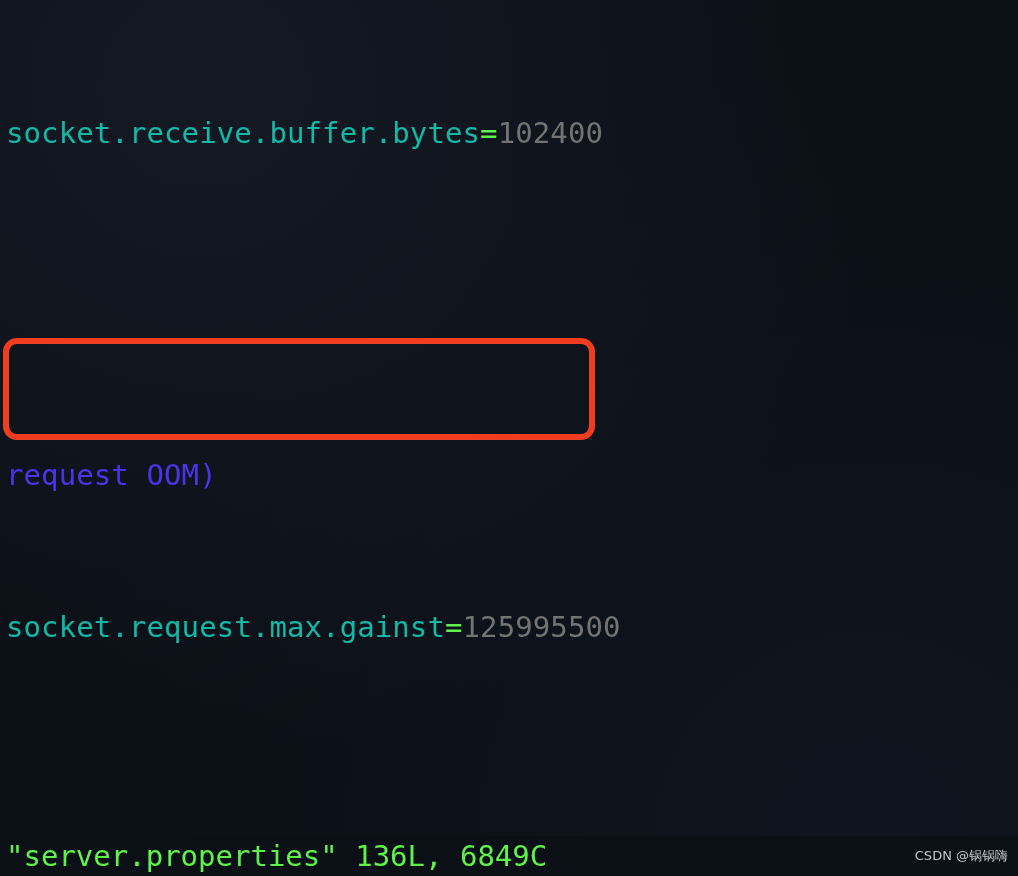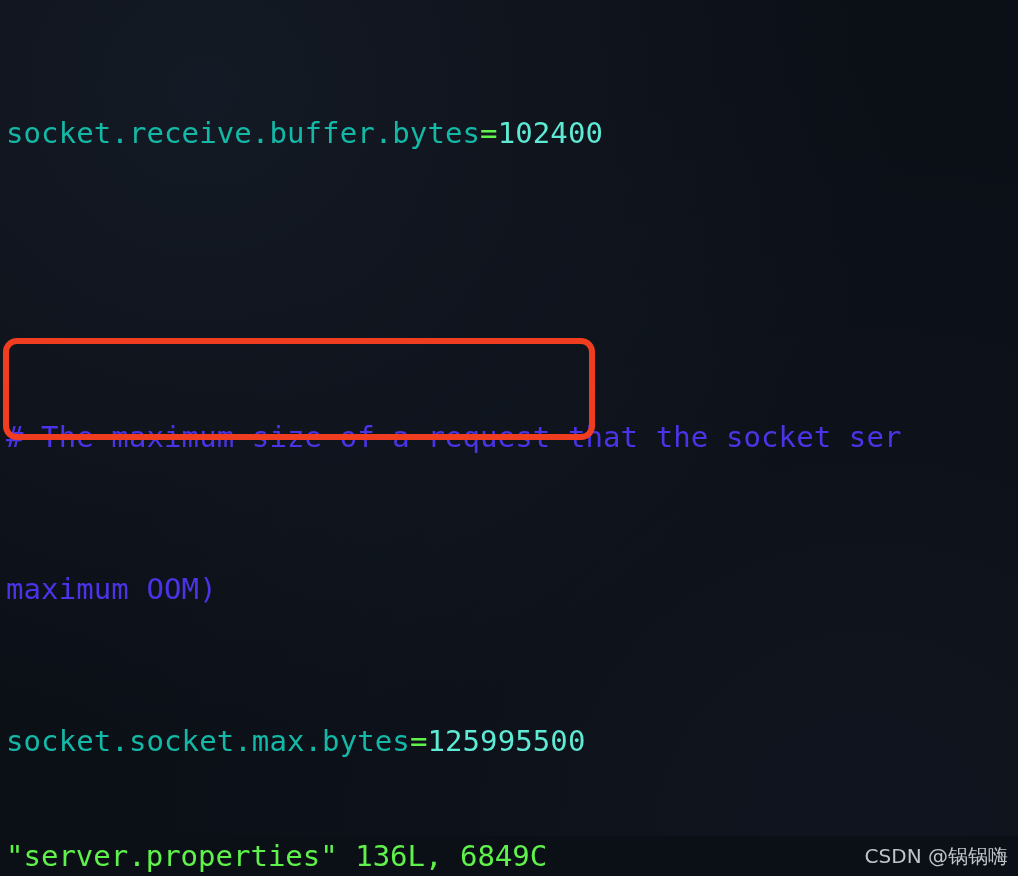--- a/index.html
+++ b/index.html
@@ -47,21 +47,21 @@
   }
 
   .line {
     height: 38px;
     white-space: pre;
   }
 
   .cmt  { color: #4b34e8; }
   .key  { color: #14b8a6; }
   .eq   { color: #5ef24a; }
-  .num  { color: #5eead4; }
+  .num  { color: #737373; }
 
   
   #annotation-box {
     position: absolute;
     left: 3px;
     top: 338px;
     width: 592px;
     height: 102px;
     border: 6px solid #f03d20;
     border-radius: 14px;
@@ -87,42 +87,41 @@
     background: #0b0f16;
   }
 
   #watermark {
     position: absolute;
     right: 10px;
     bottom: 8px;
     z-index: 6;
     color: #cfd4d8;
     font-family: "DejaVu Sans", "Liberation Sans", sans-serif;
-    font-size: 20px;
+    font-size: 13px;
     line-height: 24px;
     opacity: 0.92;
     white-space: pre;
   }
 </style>
 </head>
 <body>
 
 <div id="terminal">
 
   <div id="buffer">
 
     <div class="line"><span class="key">socket.receive.buffer.bytes</span><span class="eq">=</span><span class="num">102400</span></div>
 
     <div class="line"></div>
 
-    <div class="line"><span class="cmt"># The maximum size of a request that the socket ser</span></div>
 
-    <div class="line"><span class="cmt">maximum OOM)</span></div>
+    <div class="line"><span class="cmt">request OOM)</span></div>
 
-    <div class="line"><span class="key">socket.socket.max.bytes</span><span class="eq">=</span><span class="num">125995500</span></div>
+    <div class="line"><span class="key">socket.request.max.gainst</span><span class="eq">=</span><span class="num">125995500</span></div>
 
     <div class="line"></div>
     
 
     
 
     
 
     
 

